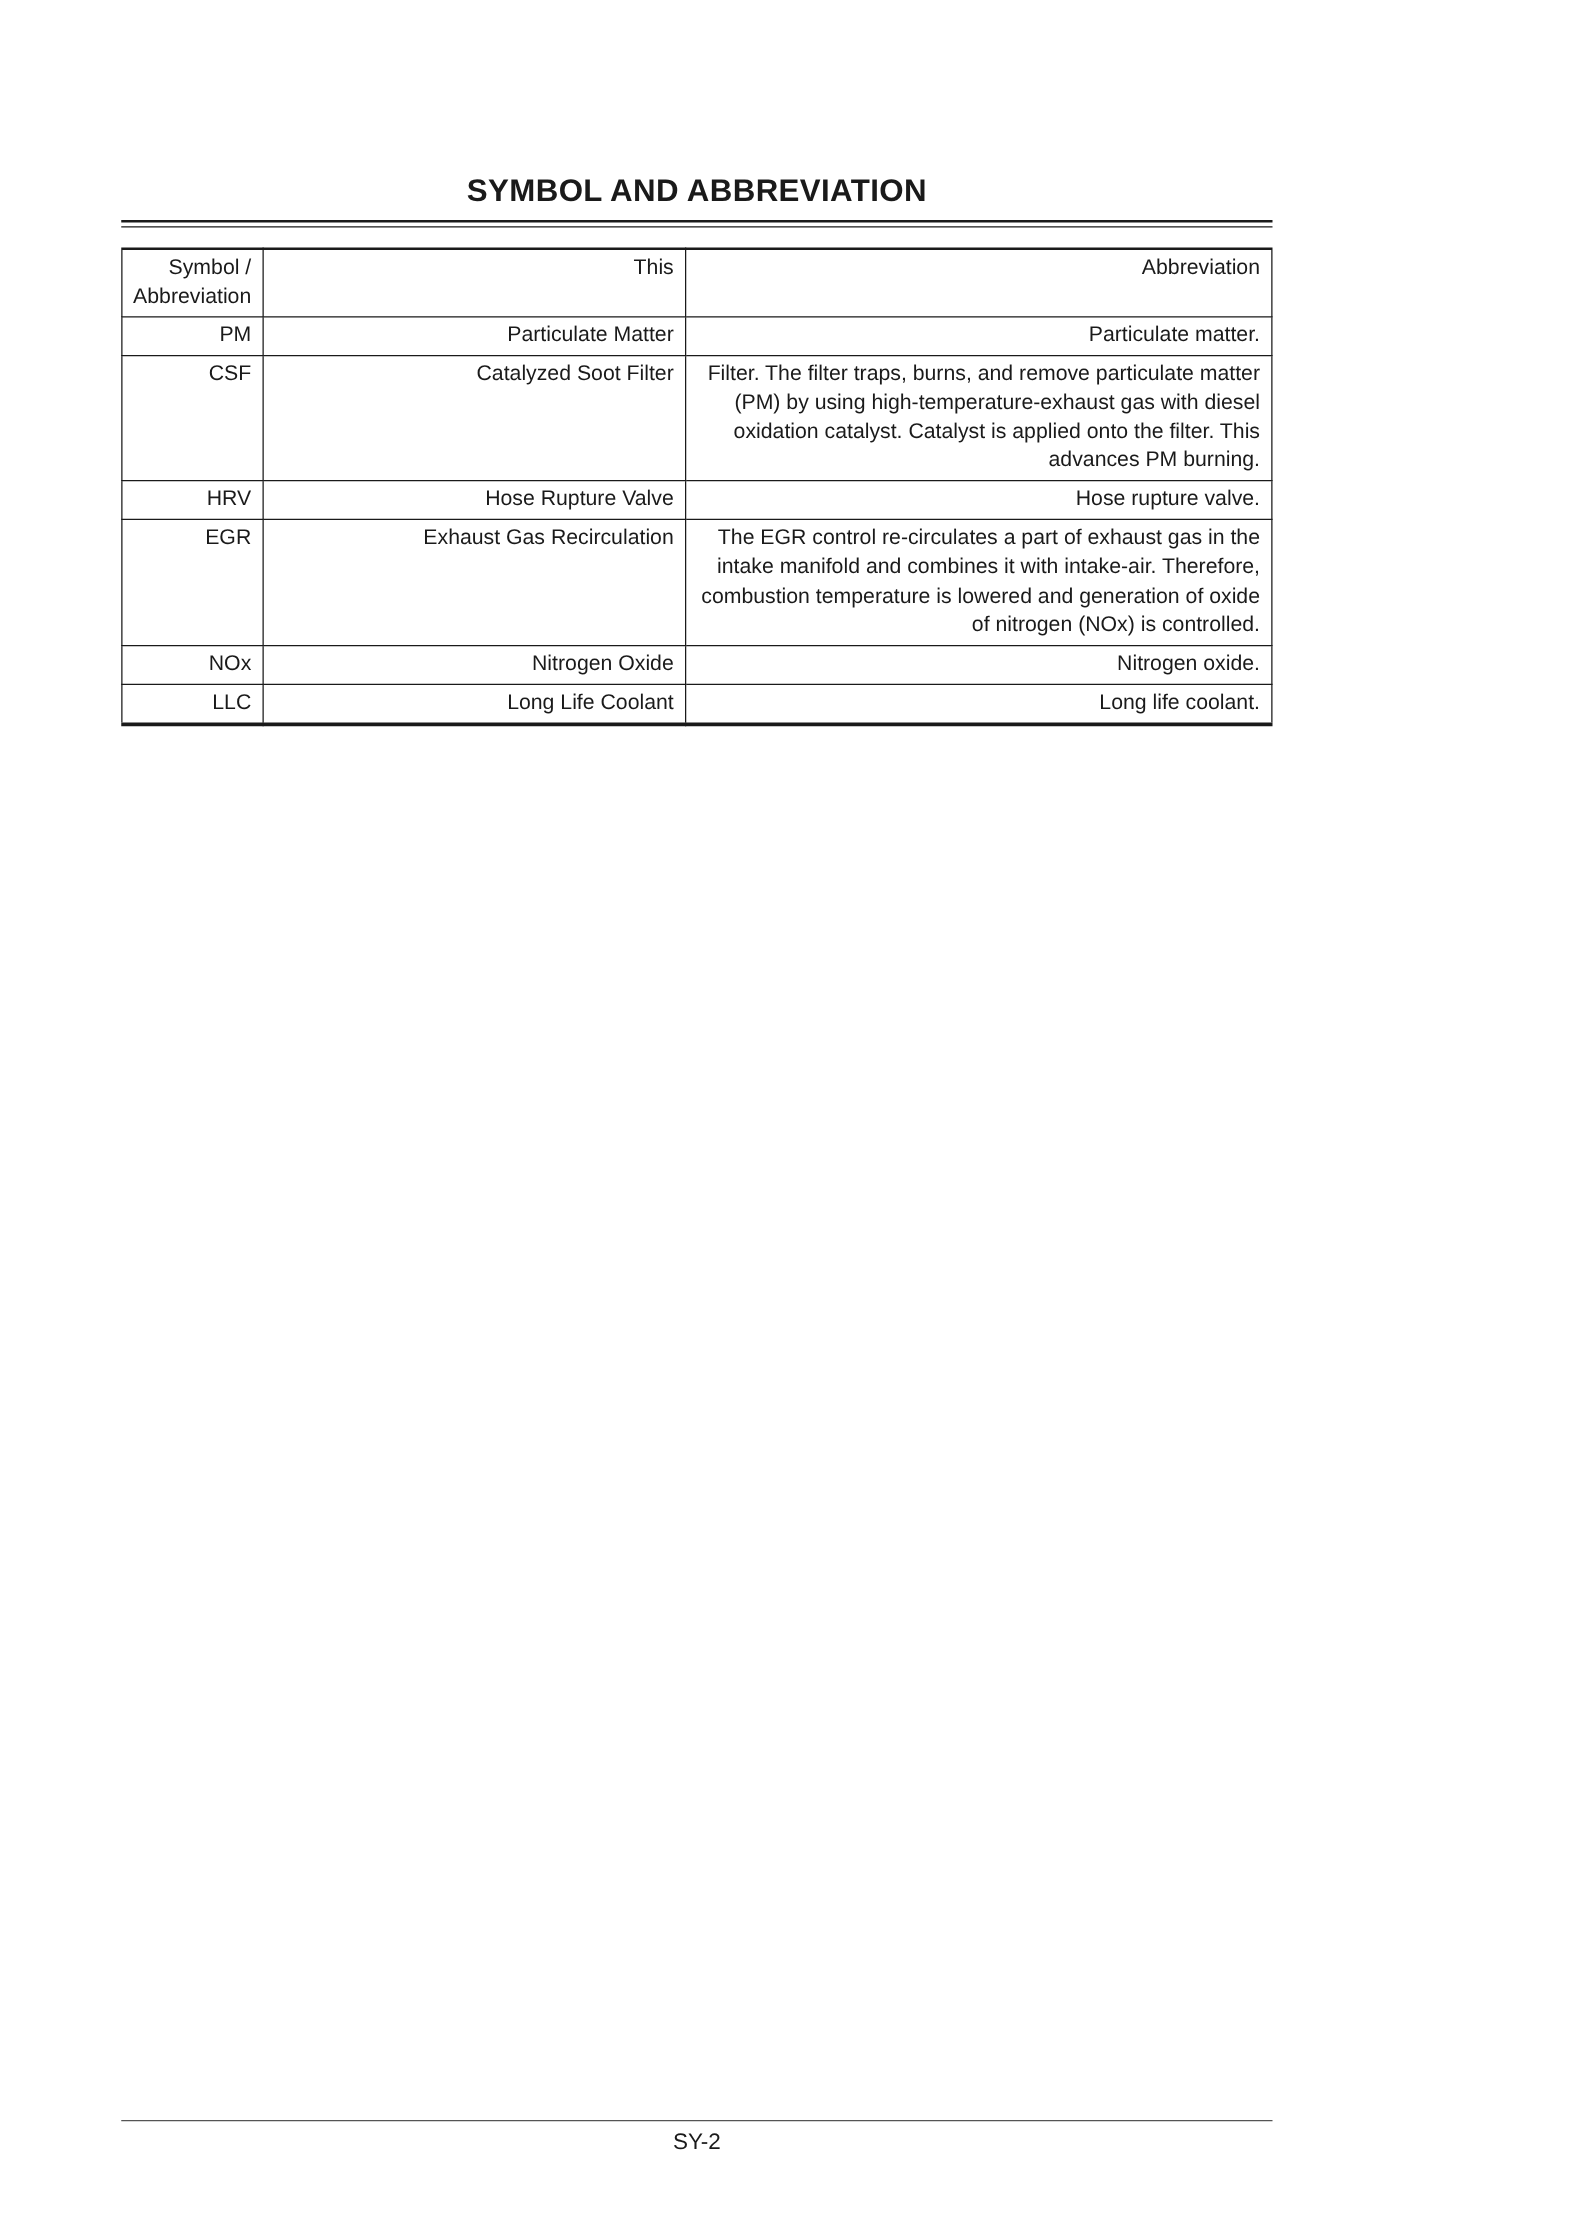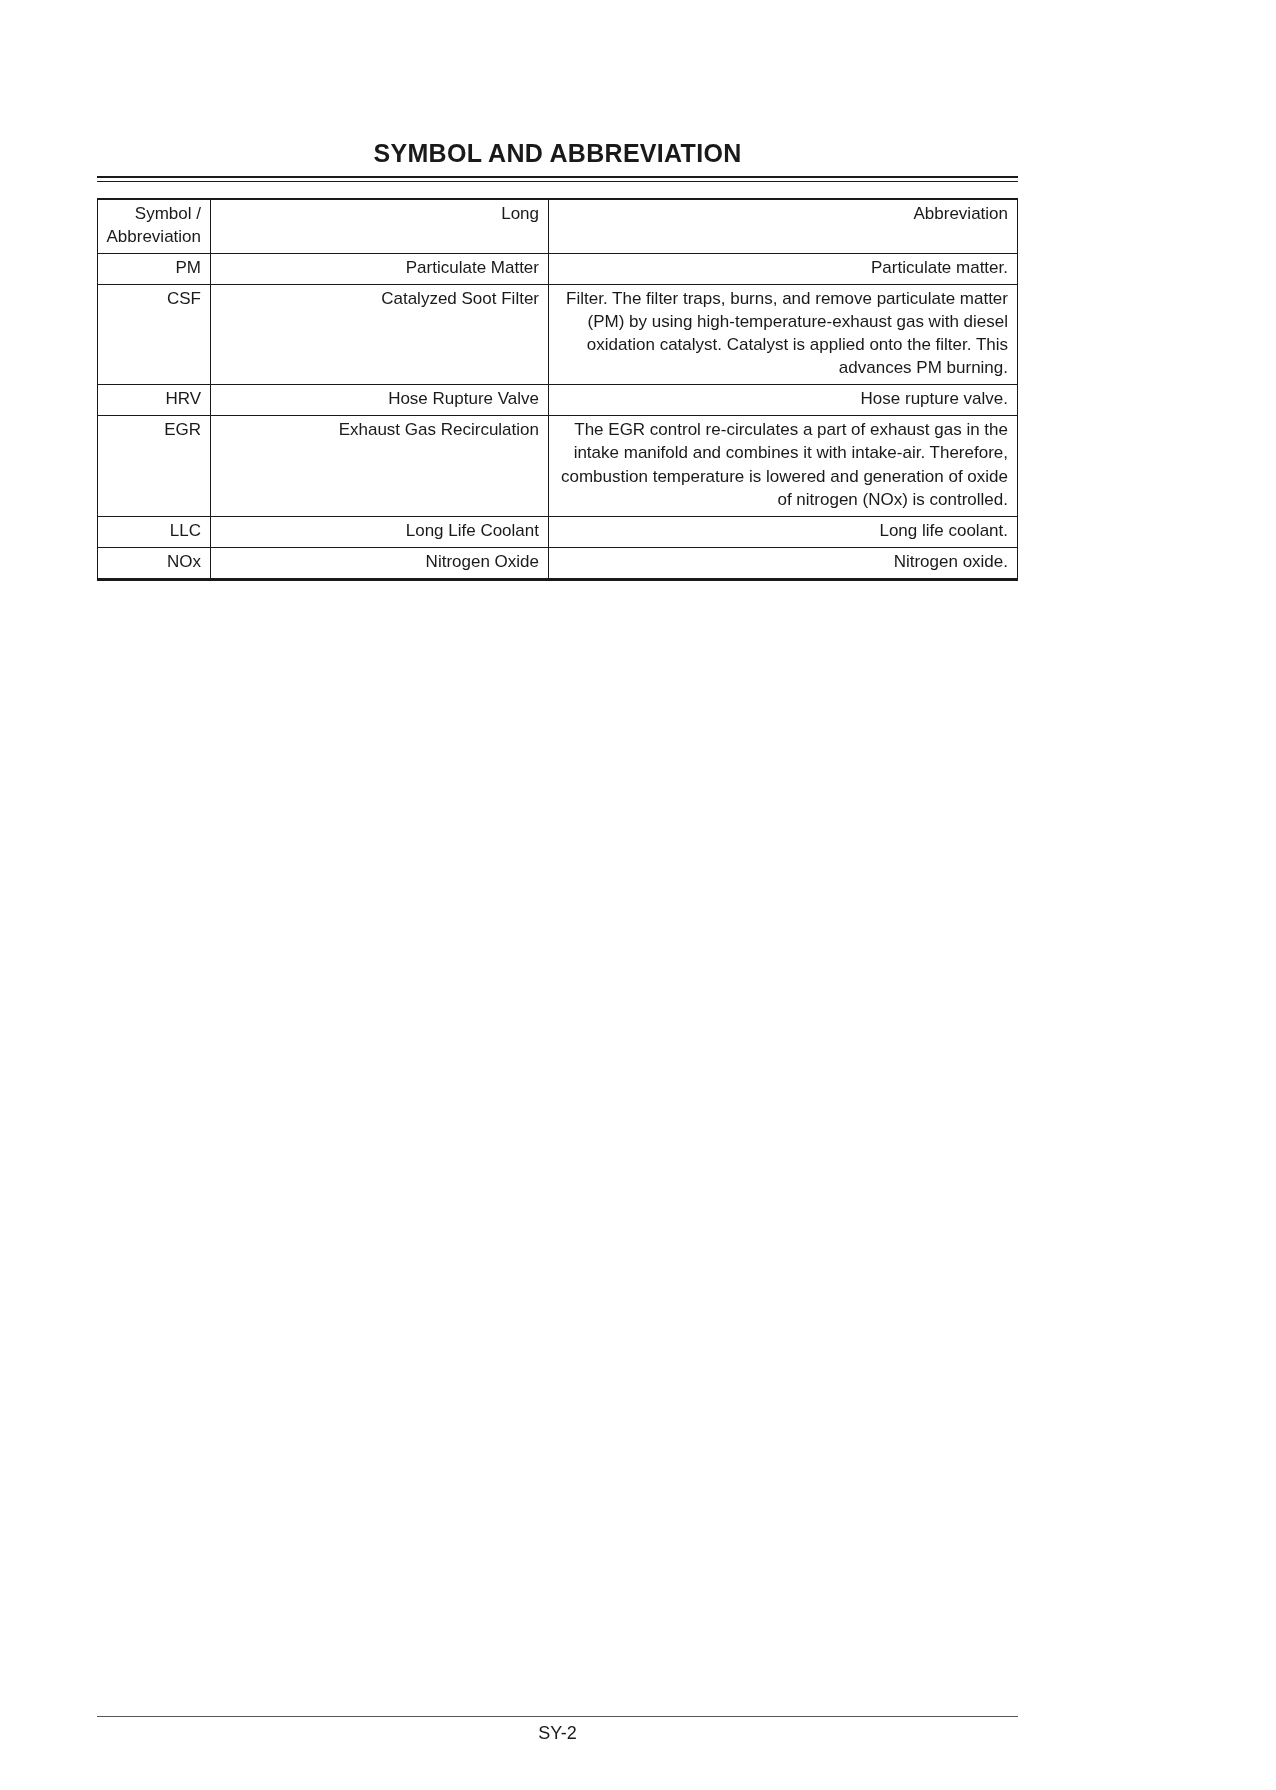--- a/index.html
+++ b/index.html
@@ -49,21 +49,20 @@
     vertical-align: top;
     font-weight: 400;
     padding: 2px 9px 5px 8px;
     line-height: 1.36;
   }
   .footer {
     position: absolute;
     left: 97px;
     top: 1696px;
     width: 921px;
-    margin-top: 20px;
   }
   .footer-rule {
     border-top: 1px solid #555555;
   }
   .page-number {
     margin-top: 6px;
     text-align: center;
     font-size: 18px;
   }
   .doc-code {
@@ -80,21 +79,21 @@
 
   <table class="abbr-table">
     <colgroup>
       <col class="col-symbol">
       <col class="col-name">
       <col class="col-explanation">
     </colgroup>
     <thead>
       <tr>
         <th>Symbol / Abbreviation</th>
-        <th>Long</th>
+        <th>This</th>
         <th>Abbreviation</th>
       </tr>
     </thead>
     <tbody>
       <tr>
         <td>PM</td>
         <td>Particulate Matter</td>
         <td>Particulate matter.</td>
       </tr>
       <tr>
@@ -106,28 +105,28 @@
         <td>HRV</td>
         <td>Hose Rupture Valve</td>
         <td>Hose rupture valve.</td>
       </tr>
       <tr>
         <td>EGR</td>
         <td>Exhaust Gas Recirculation</td>
         <td>The EGR control re-circulates a part of exhaust gas in the intake manifold and combines it with intake-air. Therefore, combustion temperature is lowered and generation of oxide of nitrogen (NOx) is controlled.</td>
       </tr>
       <tr>
+        <td>NOx</td>
+        <td>Nitrogen Oxide</td>
+        <td>Nitrogen oxide.</td>
+      </tr>
+      <tr>
         <td>LLC</td>
         <td>Long Life Coolant</td>
         <td>Long life coolant.</td>
-      </tr>
-      <tr>
-        <td>NOx</td>
-        <td>Nitrogen Oxide</td>
-        <td>Nitrogen oxide.</td>
       </tr>
     </tbody>
   </table>
 </div>
 
 <div class="footer">
   <div class="footer-rule"></div>
   <div class="page-number">SY-2</div>
 </div>
 

